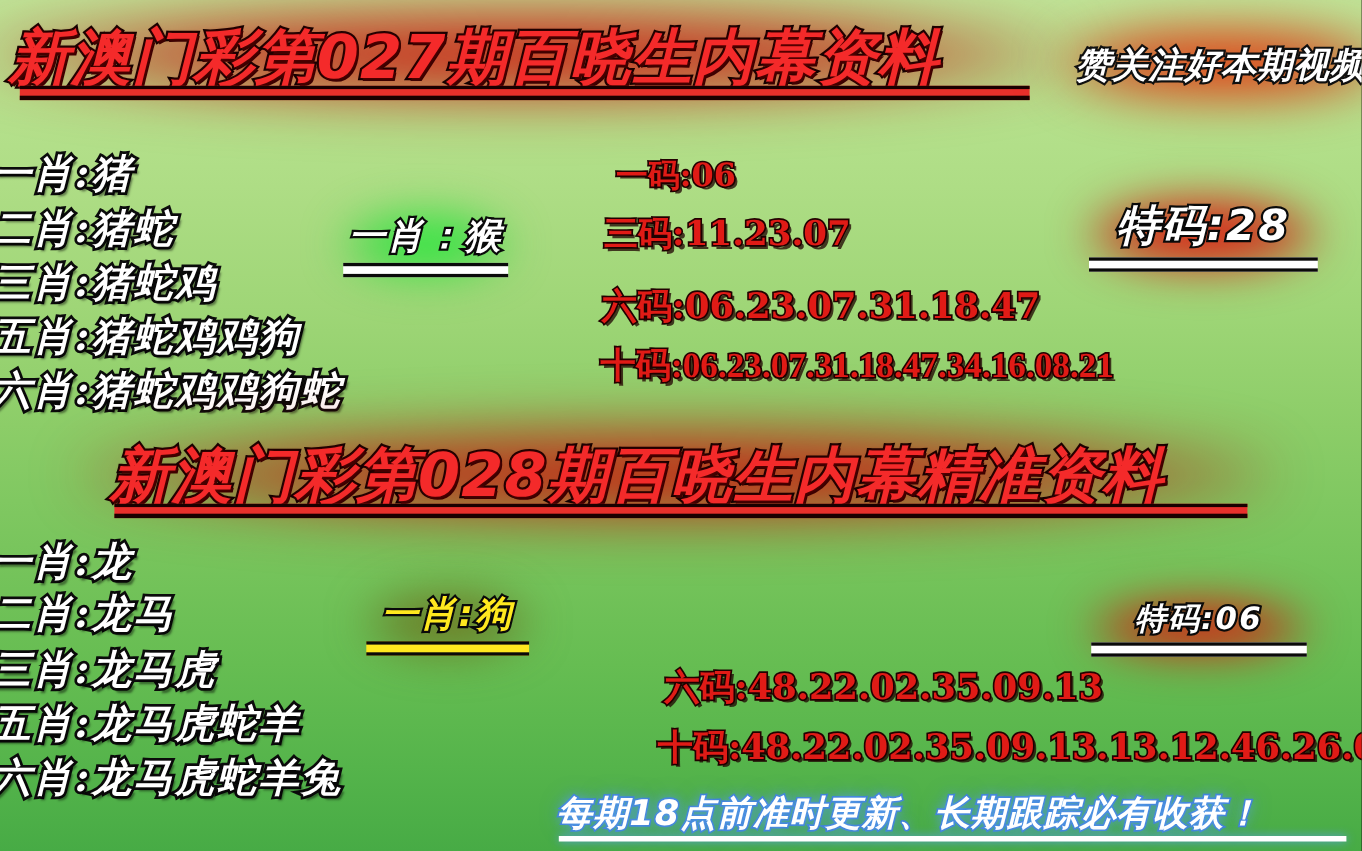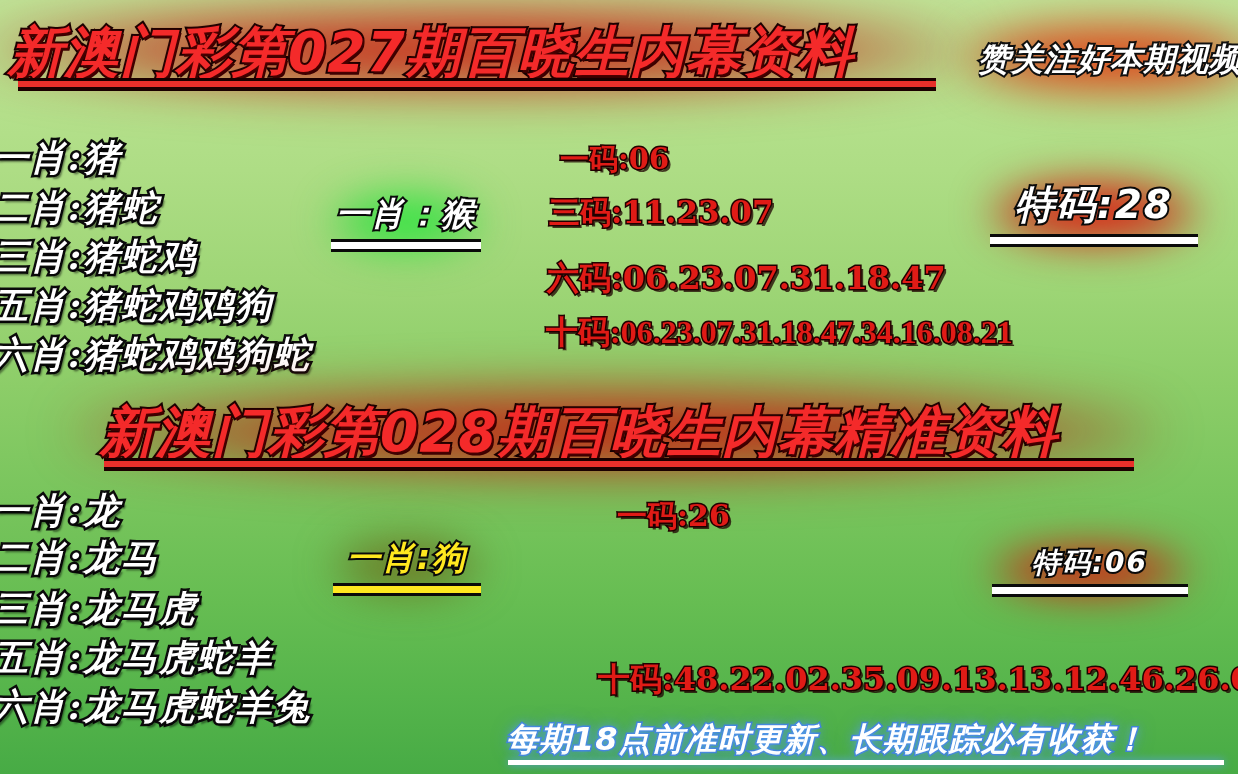--- a/index.html
+++ b/index.html
@@ -233,21 +233,21 @@
 
   <div class="promo-halo" style="left:962px; top:22px; width:300px; height:72px;"></div>
   <div class="promo" style="left:978px; top:38px; font-size:32px;">赞关注好本期视频</div>
 
   <div class="zodiac-line" style="left:-8px; top:134px; font-size:36px;">一肖:猪</div>
   <div class="zodiac-line" style="left:-8px; top:184px; font-size:36px;">二肖:猪蛇</div>
   <div class="zodiac-line" style="left:-8px; top:233px; font-size:36px;">三肖:猪蛇鸡</div>
   <div class="zodiac-line" style="left:-8px; top:282px; font-size:36px;">五肖:猪蛇鸡鸡狗</div>
   <div class="zodiac-line" style="left:-8px; top:331px; font-size:36px;">六肖:猪蛇鸡鸡狗蛇</div>
 
-  <div class="badge badge-green" style="left:330px; top:192px; width:152px; font-size:33px;">
+  <div class="badge badge-green" style="left:311px; top:192px; width:152px; font-size:33px;">
     <span class="badge-halo"></span>
     <span class="badge-text">一肖：猴</span>
     <span class="badge-rule" style="width:150px;"></span>
   </div>
 
   <div class="code-line" style="left:560px; top:140px; font-size:29px;">一码:06</div>
   <div class="code-line" style="left:549px; top:192px; font-size:31px;">三码:11.23.07</div>
   <div class="code-line" style="left:547px; top:257px; font-size:32px;">六码:06.23.07.31.18.47</div>
   <div class="code-line" style="left:546px; top:311px; font-size:32px;font-family:Liberation Serif, serif;">十码:06.23.07.31.18.47.34.16.08.21</div>
 
@@ -266,21 +266,21 @@
   <div class="zodiac-line" style="left:-8px; top:585px; font-size:36px;">三肖:龙马虎</div>
   <div class="zodiac-line" style="left:-8px; top:634px; font-size:36px;">五肖:龙马虎蛇羊</div>
   <div class="zodiac-line" style="left:-8px; top:683px; font-size:36px;">六肖:龙马虎蛇羊兔</div>
 
   <div class="badge badge-yellow" style="left:332px; top:536px; width:150px; font-size:33px;">
     <span class="badge-halo"></span>
     <span class="badge-text">一肖:狗</span>
     <span class="badge-rule" style="width:148px;"></span>
   </div>
 
-  <div class="code-line" style="left:617px; top:496px; font-size:30px;">一码:26</div>
+  <div class="code-line" style="left:604px; top:603px; font-size:32px;">六码:48.22.02.35.09.13</div>
   <div class="code-line" style="left:598px; top:658px; font-size:32px;">十码:48.22.02.35.09.13.13.12.46.26.03</div>
 
   <div class="badge badge-red" style="left:990px; top:544px; width:200px; font-size:28px;">
     <span class="badge-halo"></span>
     <span class="badge-text">特码:06</span>
     <span class="badge-rule" style="width:196px;"></span>
   </div>
 
   <div class="footer-text" style="left:506px; top:718px; font-size:32px;">每期18点前准时更新、长期跟踪必有收获！</div>
   <div class="footer-rule" style="left:508px; top:760px; width:716px;"></div>

